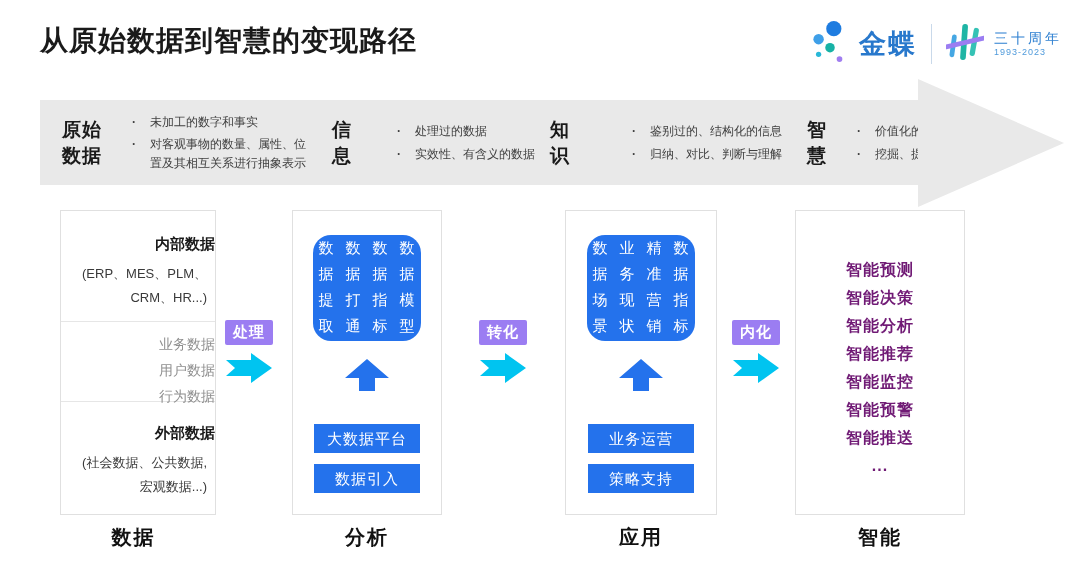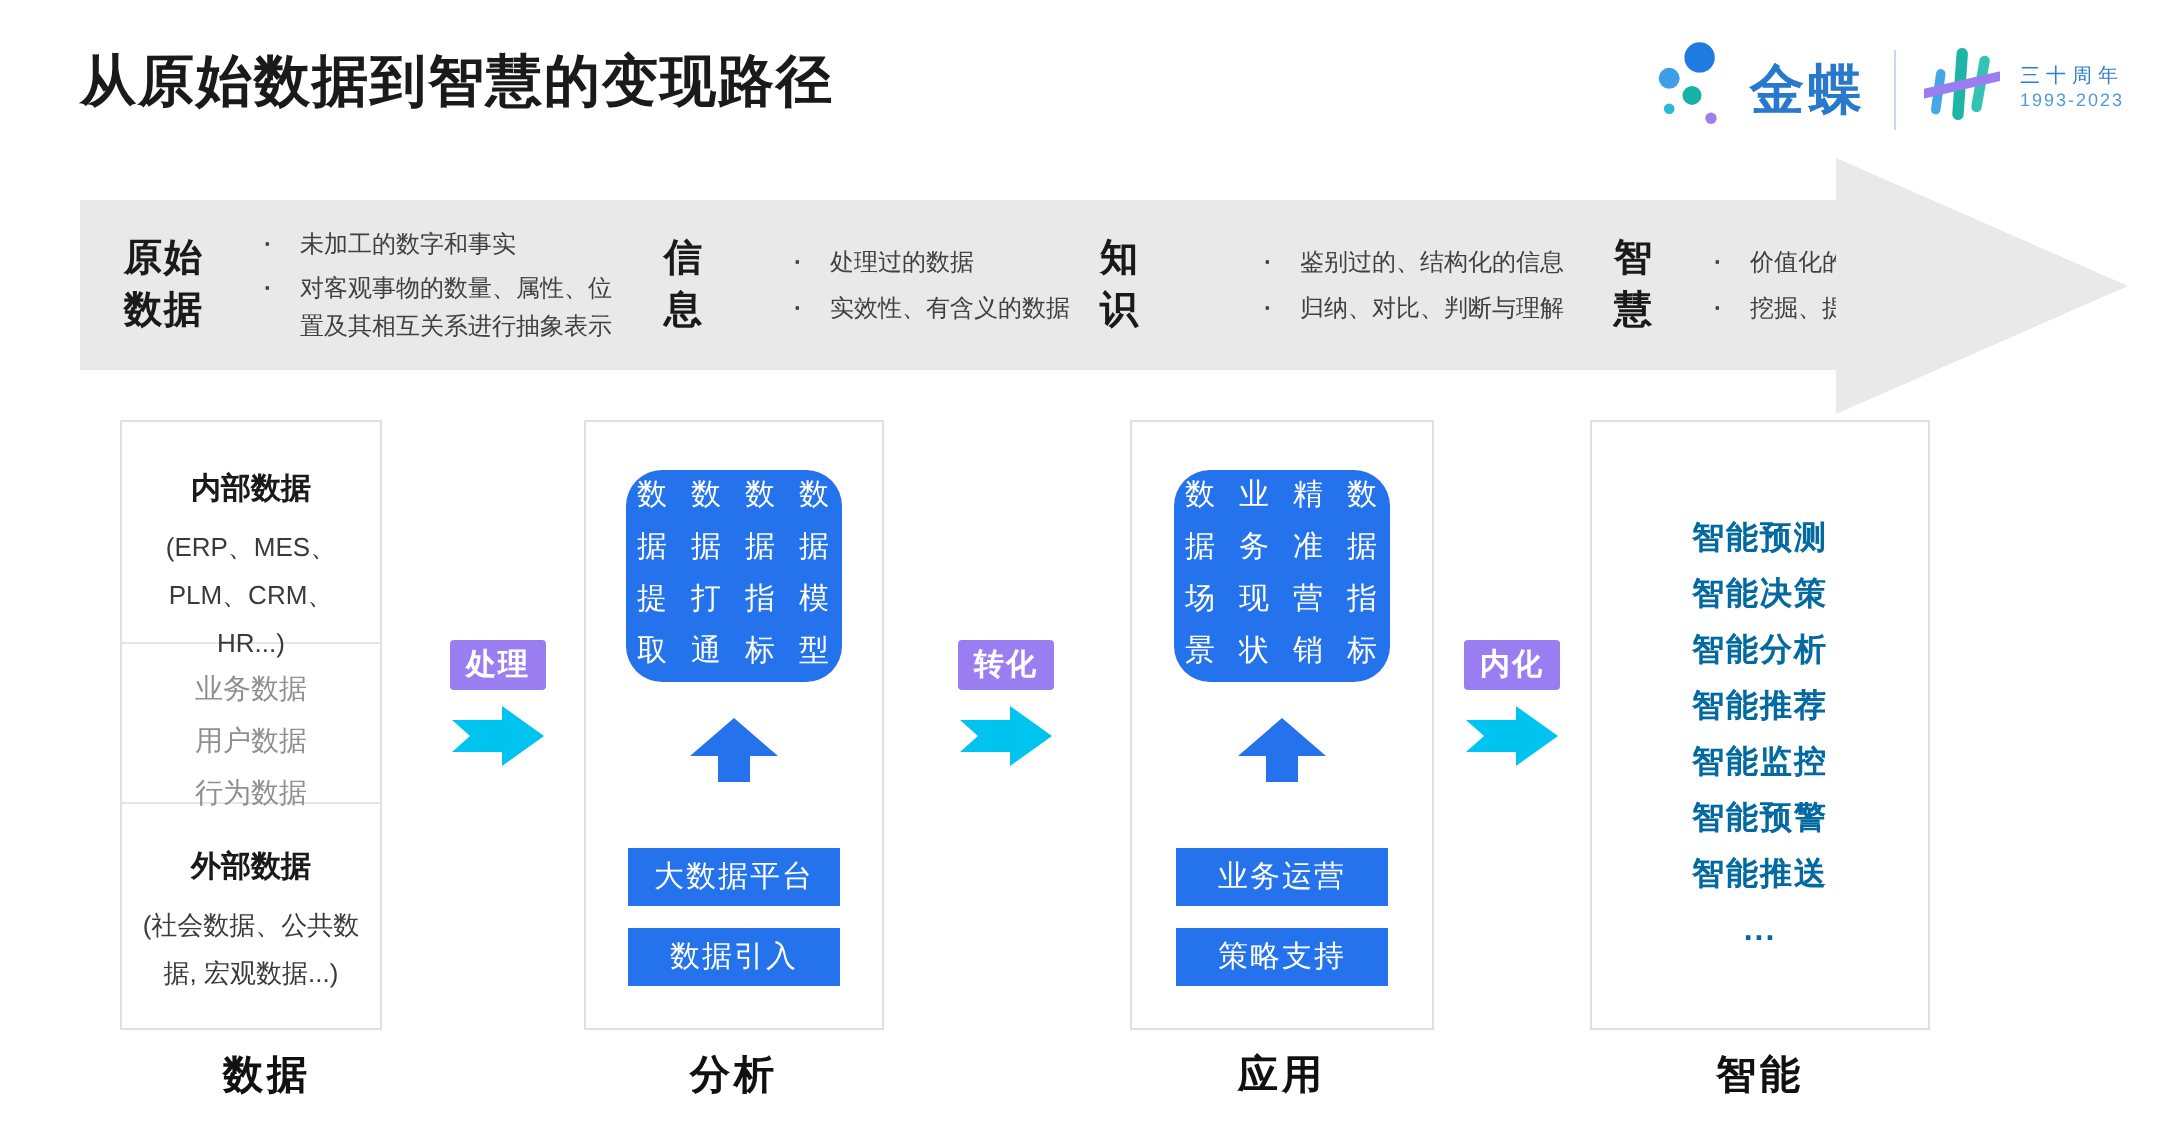--- a/index.html
+++ b/index.html
@@ -14,38 +14,38 @@
   .page-title {
     position:absolute; left:40px; top:22px;
     font-size:28px; font-weight:700; color:#1a1a1a; letter-spacing:1px;
   }
 
   
   .logo-group { position:absolute; right:18px; top:18px; display:flex; align-items:center; gap:10px; }
   .logo-brand { font-size:27px; font-weight:700; color:#2878CC; letter-spacing:2px; }
   .logo-divider { width:1px; height:40px; background:#c9d9ea; margin:0 4px; }
   .anniv-text { display:flex; flex-direction:column; justify-content:center; line-height:1.25; }
-  .anniv-title { font-size:10px; color:#2F80D1; letter-spacing:3px; font-weight:500; }
+  .anniv-title { font-size:14px; color:#2F80D1; letter-spacing:3px; font-weight:500; }
   .anniv-years { font-size:9px; color:#4F9ADB; letter-spacing:1px; }
 
   
   .band { position:absolute; left:40px; top:100px; width:878px; height:85px; background:#e9e9e9; }
   .band-arrowhead { position:absolute; left:918px; top:79px; width:146px; height:128px; }
   .stage { position:absolute; top:0; height:100%; display:flex; align-items:center; }
   .stage-term {
     font-size:19px; font-weight:700; color:#1a1a1a; line-height:1.35;
     white-space:pre-line; letter-spacing:1px;
   }
   .stage-bullets { display:flex; flex-direction:column; justify-content:center; gap:4px; }
   .bullet-row { display:flex; align-items:flex-start; font-size:12px; color:#404040; line-height:1.55; }
   .bullet-row::before { content:"·"; font-weight:700; margin-right:14px; color:#404040; }
 
   
   .col-box { position:absolute; top:210px; height:305px; background:#ffffff; border:1px solid #e0e0e0; }
-  .col-data { left:60px; width:131px; display:flex; flex-direction:column; text-align:center; }
+  .col-data { left:60px; width:156px; display:flex; flex-direction:column; text-align:right; }
   .col-data .sec1 { height:111px; padding-top:24px; border-bottom:1px solid #e6e6e6; }
   .col-data .sec2 { height:80px; padding-top:10px; border-bottom:1px solid #e6e6e6; }
   .col-data .sec3 { padding-top:22px; }
   .sec-title { font-size:15px; font-weight:700; color:#1a1a1a; margin-bottom:8px; }
   .sec-desc { font-size:13px; color:#3a3a3a; line-height:1.85; padding:0 8px; }
   .gray-item { font-size:14px; color:#8f8f8f; line-height:1.85; }
 
   .col-mid { display:flex; flex-direction:column; align-items:center; }
   .col-analysis { left:292px; width:150px; }
   .col-application { left:565px; width:152px; }
@@ -58,21 +58,21 @@
   .up-arrow { margin-top:18px; width:44px; height:32px; }
   .blue-btn {
     width:106px; height:29px; border-radius:0; background:#2472EC; border:none;
     color:#fff; font-size:15px; line-height:29px; text-align:center; letter-spacing:1px;
     font-family:inherit; display:block;
   }
   .btn1 { margin-top:33px; }
   .btn2 { margin-top:11px; }
 
   .col-intel { left:795px; width:170px; padding-top:45px; text-align:center; }
-  .intel-item { font-size:16px; font-weight:700; color:#0369a1; line-height:28px; letter-spacing:1px; }
+  .intel-item { font-size:16px; font-weight:700; color:#701a75; line-height:28px; letter-spacing:1px; }
 
   
   .connector { position:absolute; top:320px; width:52px; display:flex; flex-direction:column; align-items:center; }
   .conn-1 { left:223px; } .conn-2 { left:477px; } .conn-3 { left:730px; }
   .conn-tag {
     background:#9B7DF2; color:#fff; font-size:15px; font-weight:700;
     padding:3px 8px; letter-spacing:1px; border-radius:2px; white-space:nowrap;
   }
   .conn-arrow { margin-top:8px; width:46px; height:30px; }
 

